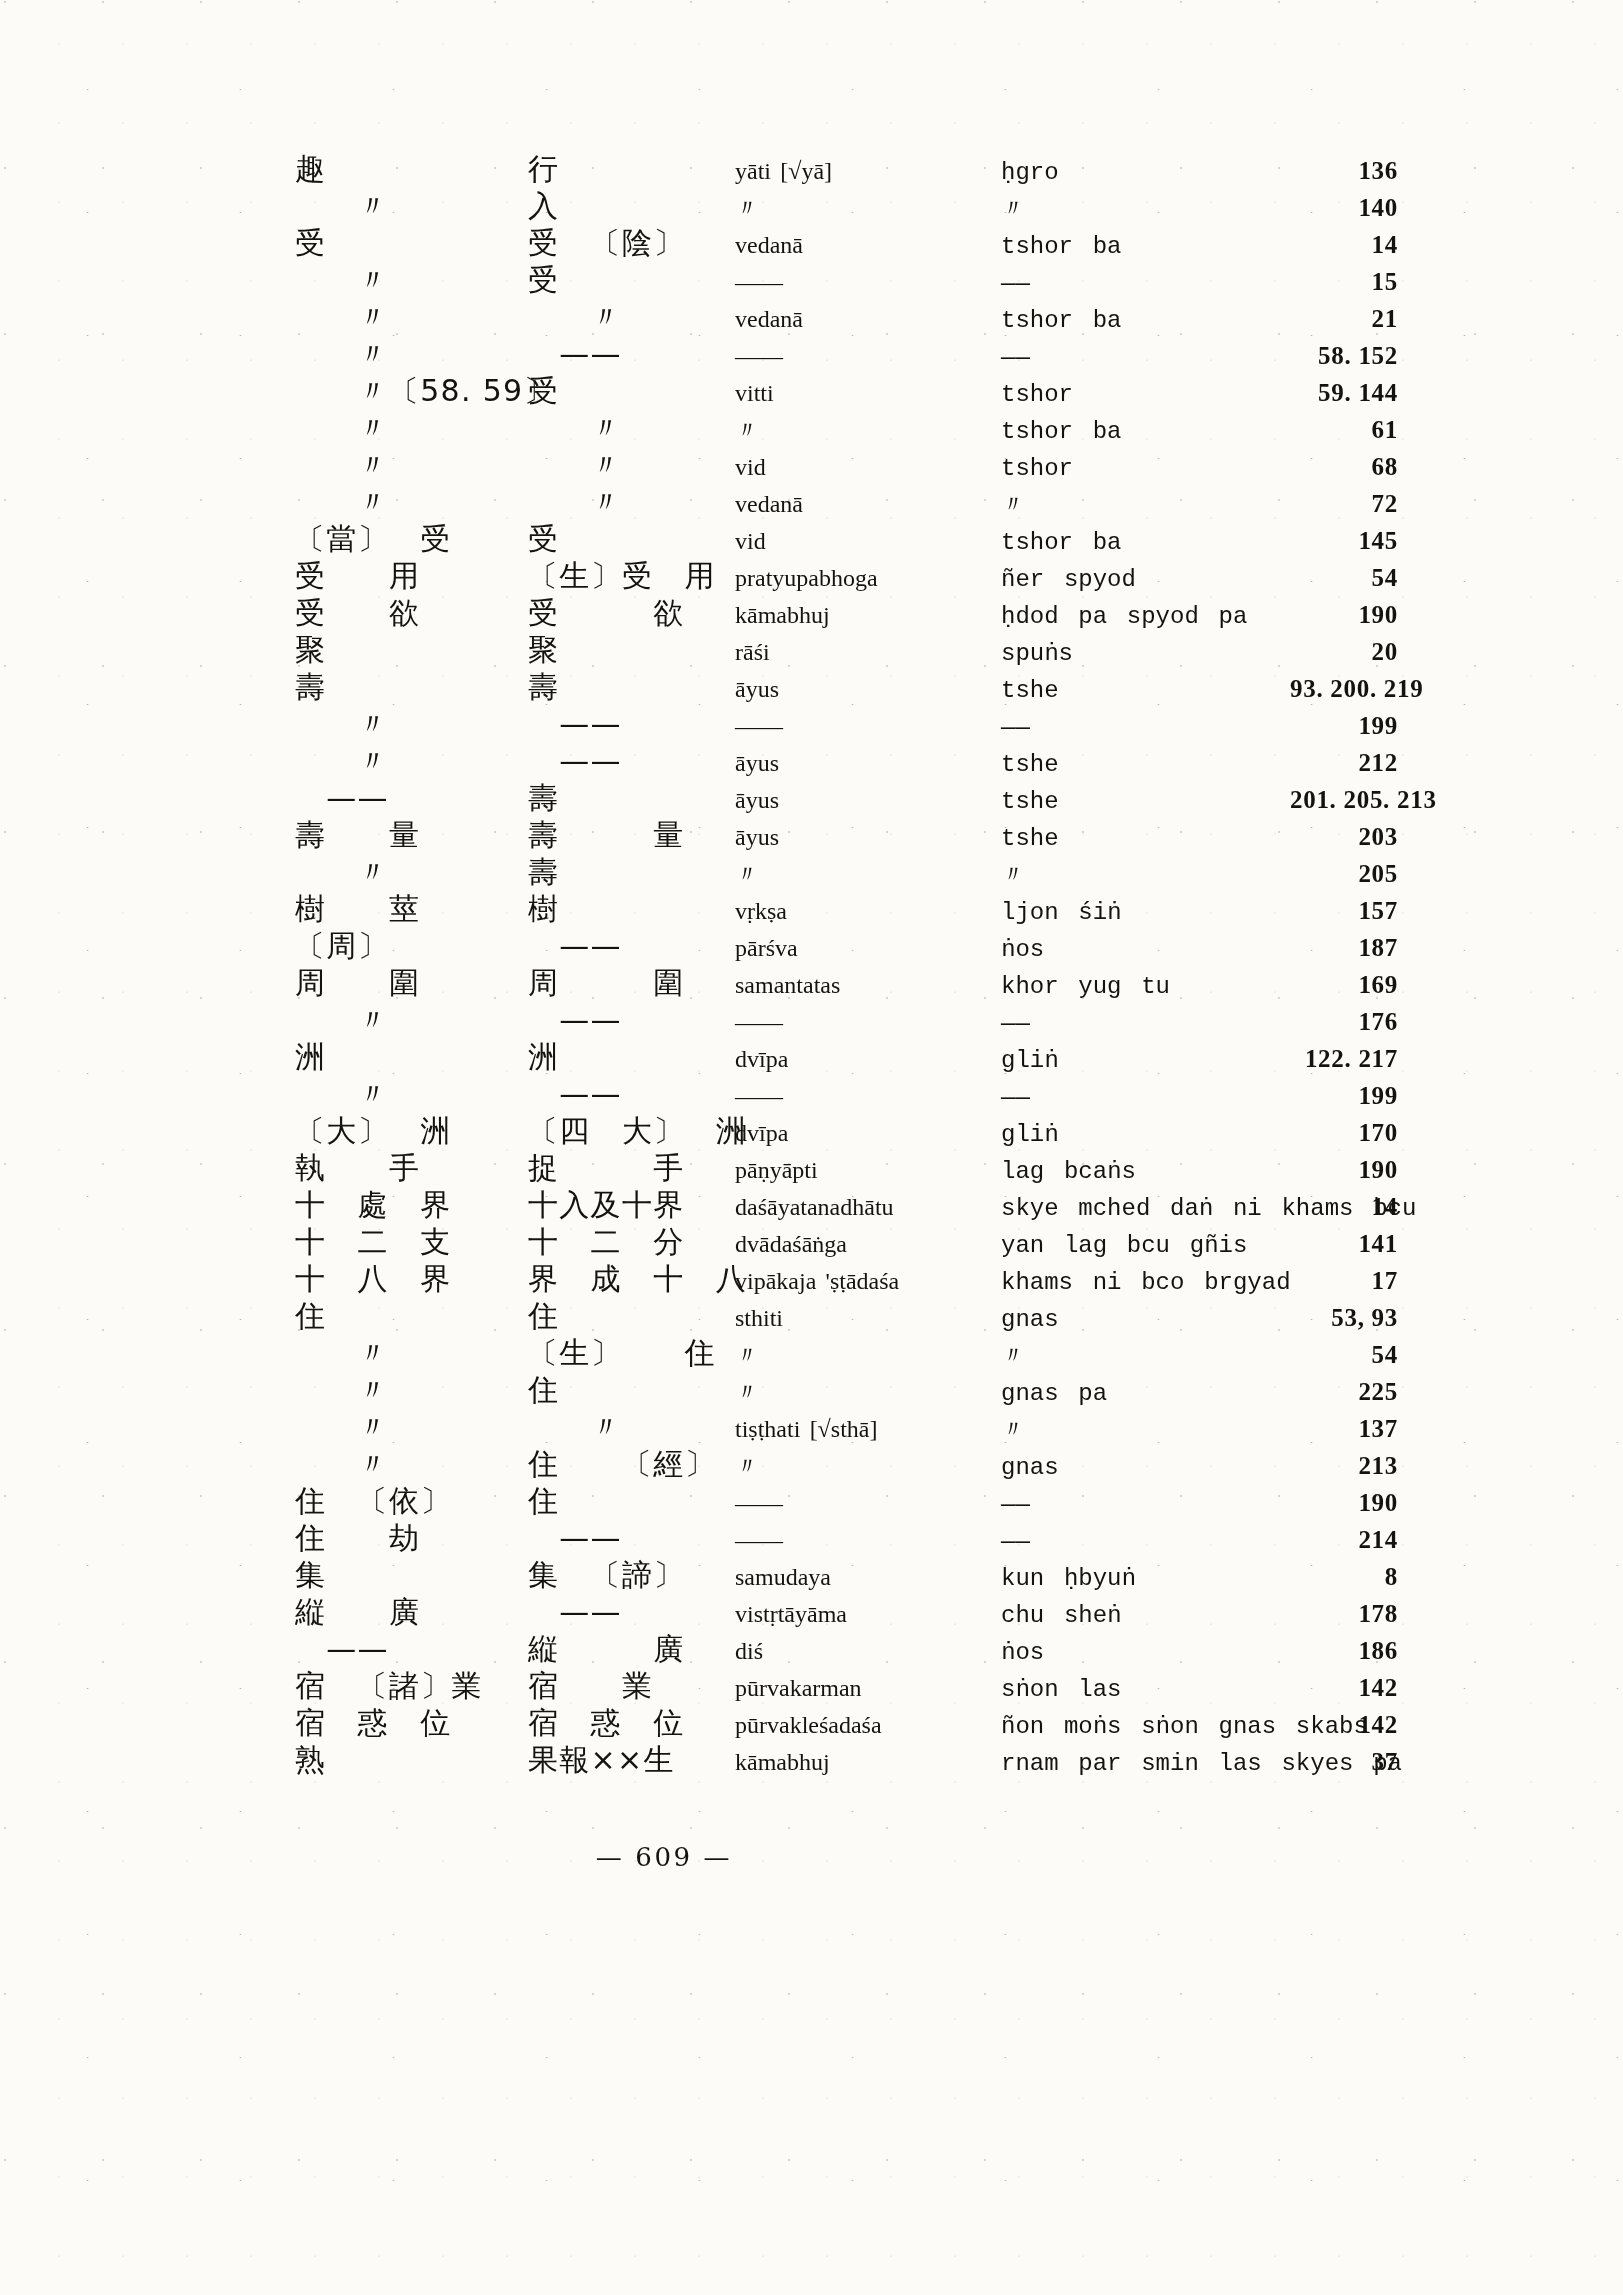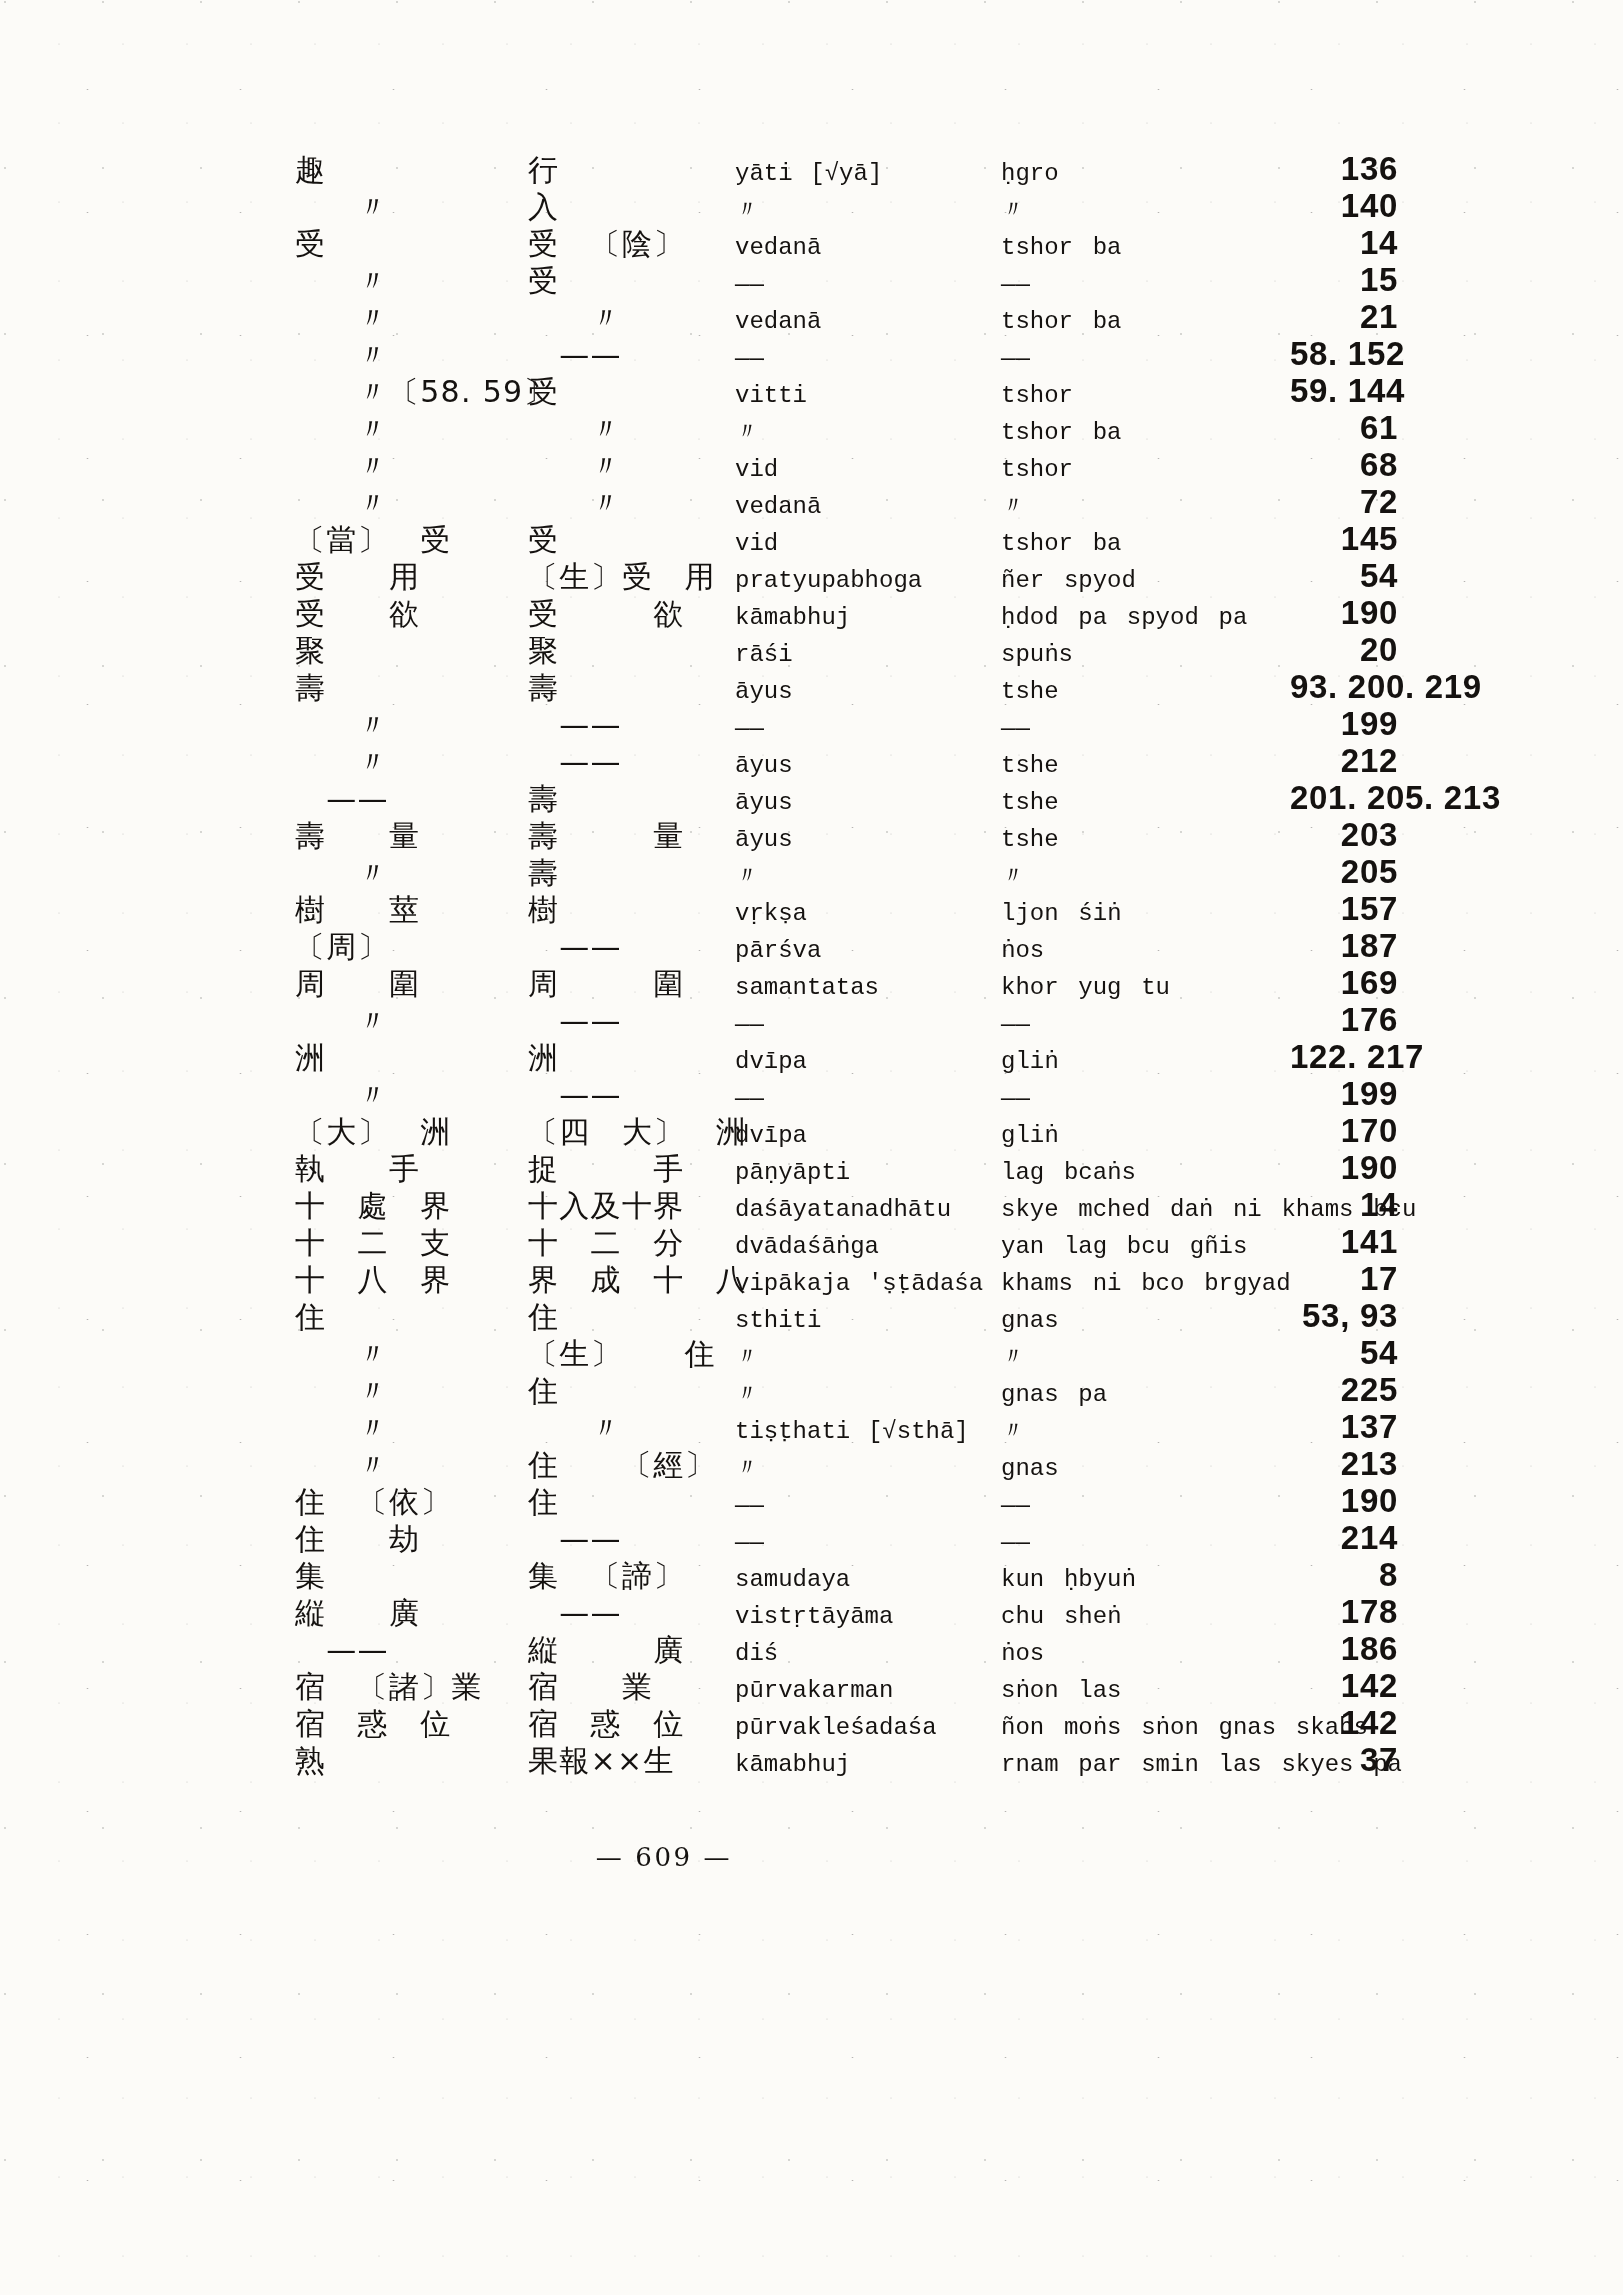--- a/index.html
+++ b/index.html
@@ -41,35 +41,35 @@
   }
   .cjk {
     font-family: "DejaVu Sans", sans-serif;
     font-size: 30px;
     letter-spacing: 1.3px;
   }
   .c1 { width: 233px; }
   .c2 { width: 207px; }
   .c3 {
     width: 266px;
-    font-family: Liberation Mono, monospace;
+    font-family: Liberation Serif, serif;
     font-size: 24px;
     word-spacing: 3.3px;
   }
   .c4 {
     width: 289px;
     font-family: Liberation Mono, monospace;
     font-size: 24px;
     word-spacing: 5.3px;
   }
   .c5 {
     width: 108px;
     text-align: right;
-    font-family: Liberation Sans, sans-serif;
-    font-size: 33px;
+    font-family: Liberation Serif, serif;
+    font-size: 25px;
     font-weight: bold;
     letter-spacing: 0.7px;
   }
   .footer {
     position: absolute;
     top: 1838px;
     left: 0;
     width: 1328px;
     height: 39px;
     text-align: center;

